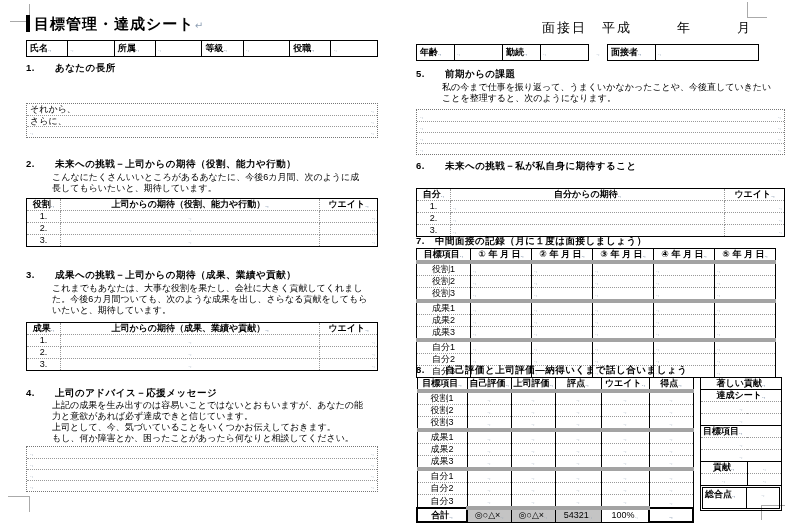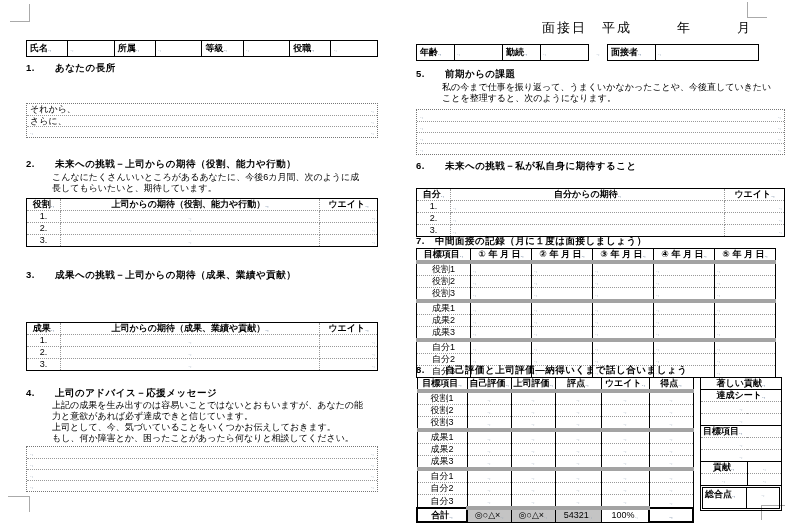--- a/index.html
+++ b/index.html
@@ -67,20 +67,23 @@
 </head>
 <body>
 
 <div class="cm" id="cm-tl"></div>
 <div class="cm" id="cm-bl"></div>
 <div class="cm" id="cm-tr"></div>
 <div class="cm" id="cm-br"></div>
 
 <div class="page" id="pl">
 
+  <div class="abs" style="top:0">
+    <span class="title"><span>目標管理・達成シート</span><span class="ret">↵</span></span>
+  </div>
 
   <div class="abs" style="top:26px">
     <table class="ti">
       <colgroup>
           <col style="width:40px">
           <col style="width:45px">
           <col style="width:40px">
           <col style="width:45px">
           <col style="width:40px">
           <col style="width:45px">
@@ -148,20 +151,23 @@
       <tr>
             <td class="num"><span>3.</span></td>
             <td class="ctr"><i class="mk">.,</i></td>
             <td class="rt"><i class="mk">.,</i></td>
           </tr>
     </tbody>
       </table>
   </div>
 
   <div class="abs h" style="top:255px">3.　　成果への挑戦－上司からの期待（成果、業績や貢献）</div>
+  <div class="abs body" style="top:269px">
+      <p>これまでもあなたは、大事な役割を果たし、会社に大きく貢献してくれました。今後6カ月間ついても、次のような成果を出し、さらなる貢献をしてもらいたいと、期待しています。</p>
+    </div>
   <div class="abs" style="top:308px">
     <table class="t3">
       <colgroup>
           <col style="width:34px">
           <col>
           <col style="width:58px">
         </colgroup>
       <tbody>
           <tr class="hd">
         <td><span>成果</span><i class="mk">.,</i></td>

